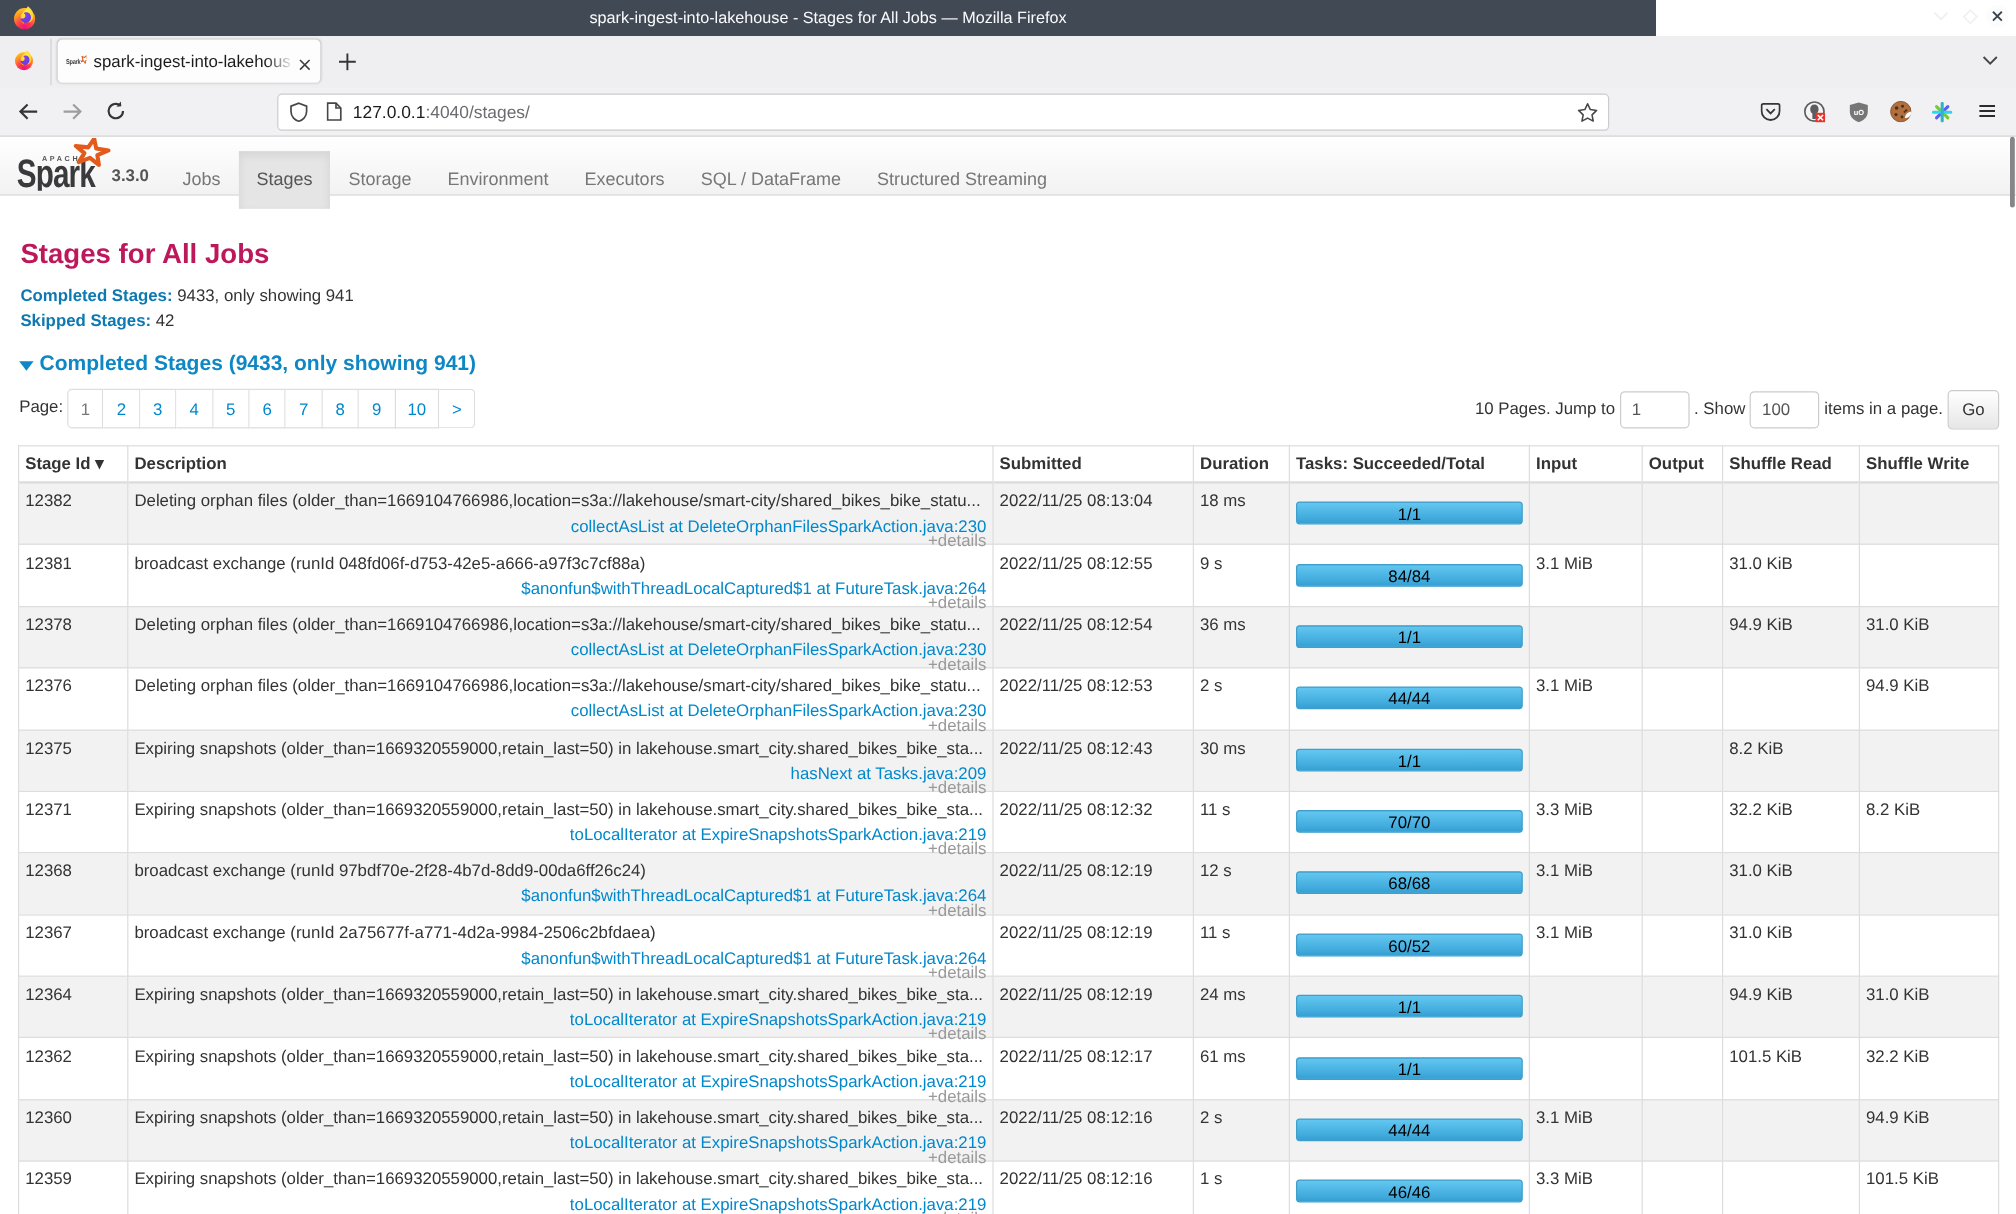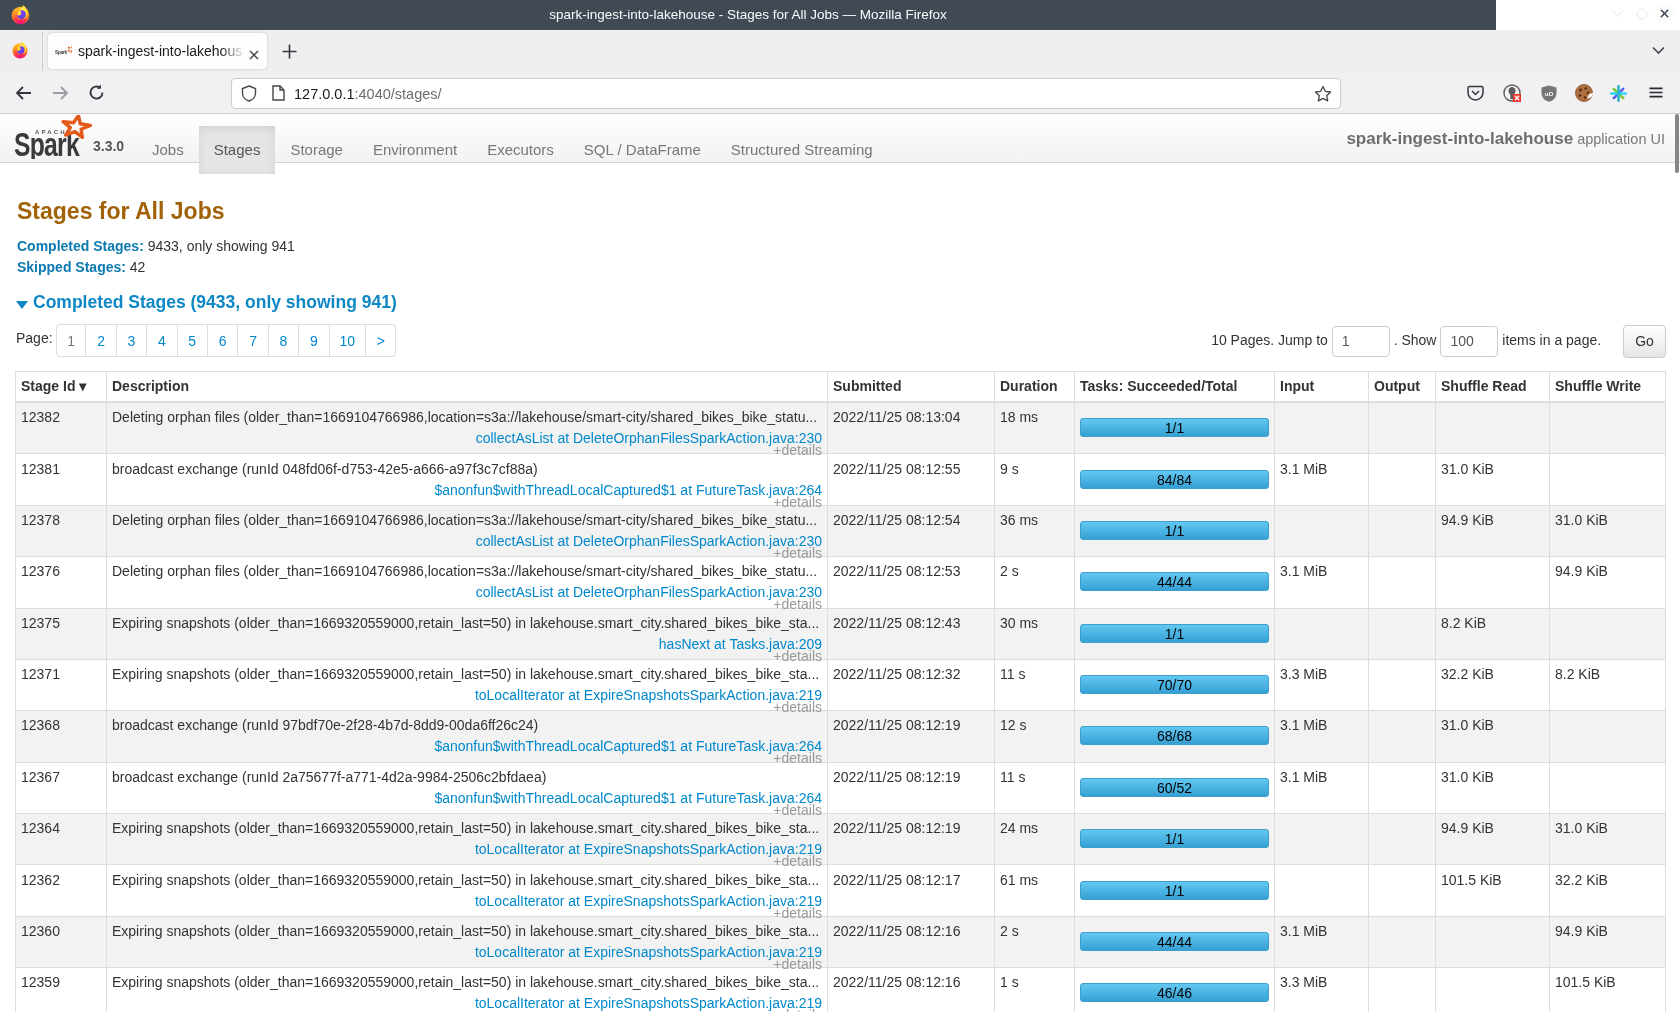--- a/index.html
+++ b/index.html
@@ -1,20 +1,20 @@
 <!DOCTYPE html>
 <html><head>
 <meta charset="utf-8">
 <style>
 * { margin:0; padding:0; box-sizing:border-box; }
 html,body { width:1680px; height:1012px; overflow:hidden; }
 body { font-family:"Liberation Sans", sans-serif; background:#fff; position:relative; }
 
 
-#titlebar { position:absolute; left:0; top:0; width:1496px; height:30px; background:#414a54; }
+#titlebar { position:absolute; left:0; top:0; width:1380px; height:30px; background:#414a54; }
 #titlebar .title { position:absolute; left:0; right:0; top:0; height:30px; line-height:30px; text-align:center; color:#fbfbfe; font-size:13.5px; }
 #tabbar { position:absolute; left:0; top:30px; width:1680px; height:44px; background:#efeff1; }
 #toolbar { position:absolute; left:0; top:74px; width:1680px; height:40px; background:#f1f1f3; border-bottom:1px solid #ccccce; }
 
 
 .tab { position:absolute; left:48px; top:3px; width:219px; height:36px; background:#fdfdfe; border-radius:4px; box-shadow:0 0 2px rgba(0,0,0,0.25); }
 .tab .tabtitle { position:absolute; left:30px; top:0; width:172px; height:36px; line-height:36px; font-size:14px; color:#1b1b1d; white-space:nowrap; overflow:hidden; }
 .tab .fade { position:absolute; right:16px; top:1px; width:30px; height:34px; background:linear-gradient(to right, rgba(253,253,254,0), #fdfdfe 80%); }
 .tab .close { position:absolute; right:8px; top:13px; width:10px; height:10px; }
 .newtab { position:absolute; left:282px; top:14px; width:15px; height:15px; }
@@ -27,38 +27,38 @@
 
 #page { position:absolute; left:0; top:114px; width:1680px; height:898px; background:#fff; overflow:hidden; }
 #navbar { position:absolute; left:0; top:0; width:1680px; height:49px; background:linear-gradient(to bottom,#ffffff,#f2f2f2); border-bottom:1px solid #d4d4d4; }
 #navbar ul { position:absolute; left:137px; top:12px; height:48px; list-style:none; }
 #navbar li { float:left; height:48px; font-size:15px; color:#777; }
 #navbar li a { display:block; padding:0 15px; line-height:48px; color:#777; text-decoration:none; }
 #navbar li.active a { background:#e5e5e5; color:#555; box-shadow:inset 0 3px 8px rgba(0,0,0,0.08);text-align:center; }
 #appname { position:absolute; right:15px; top:0; height:48px; line-height:49px; font-size:17px; color:#777; }
 #appname b { color:#6e6e6e; }
 
-h3.pagetitle { position:absolute; left:17px; top:84px; font-size:23px; font-weight:bold; color:#a16207; line-height:27px; }
+h3.pagetitle { position:absolute; left:17px; top:84px; font-size:23px; font-weight:bold; color:#be185d; line-height:27px; }
 .summary { position:absolute; left:17px; top:122px; font-size:14px; line-height:21px; color:#333; }
 .summary a { color:#0d79b1; font-weight:bold; text-decoration:none; }
 h4.collapse { position:absolute; left:33px; top:179.4px; font-size:17.5px; font-weight:bold; color:#0e87c5; line-height:19px; }
 h4.collapse .arr { position:absolute; left:-17px; top:8px; width:0; height:0; border-left:6px solid transparent; border-right:6px solid transparent; border-top:8px solid #0e87c5; }
 
 
 .pagerow { position:absolute; left:0; top:210px; width:1680px; height:33px; font-size:14px; color:#333; }
 .pagelabel { position:absolute; left:16px; top:6px; }
 ul.pagination { position:absolute; left:56px; top:0; list-style:none; height:33px; }
 ul.pagination li { float:left; }
 ul.pagination li a { display:block; min-width:30.4px; padding:0 10px; height:33px; line-height:32px; text-align:center; background:#fff; border:1px solid #ddd; border-left:none; color:#0088cc; text-decoration:none; font-size:14px; }
 ul.pagination li:first-child a { border-left:1px solid #ddd; border-radius:4px 0 0 4px; }
 ul.pagination li:last-child a { border-radius:0 4px 4px 0; }
 ul.pagination li.disabled a { color:#777; }
 .jumpctl { position:absolute; right:14px; top:0; height:33px; line-height:33px; }
 .jumpctl input { width:58px; height:31px; border:1px solid #ccc; border-radius:4px; font-size:14px; color:#555; padding:0 9px; font-family:"Liberation Sans",sans-serif; vertical-align:middle; }
-.jumpctl .go { display:inline-block; width:43px; height:33px; line-height:31px; text-align:center; background:linear-gradient(to bottom,#ffffff,#e6e6e6); border:1px solid #ccc; border-radius:4px; color:#333; vertical-align:middle;margin-left:18px; }
+.jumpctl .go { display:inline-block; width:43px; height:33px; line-height:31px; text-align:center; background:linear-gradient(to bottom,#ffffff,#e6e6e6); border:1px solid #ccc; border-radius:4px; color:#333; vertical-align:middle; }
 
 
 table.stages { position:absolute; left:15px; top:257px; width:1650px; border-collapse:collapse; table-layout:fixed; font-size:14px; color:#333; }
 table.stages th, table.stages td { border:1px solid #ddd; padding:4.2px 5px; line-height:21px; vertical-align:top; text-align:left; font-size:14px; }
 table.stages th { font-weight:bold; border-bottom:2px solid #ddd; padding:4px 5px; }
 table.stages tr.odd td { background:#f2f2f2; }
 table.stages a { color:#0088cc; text-decoration:none; }
 .desc2 { position:relative;text-align:right; }
 .details { position:absolute; right:0; top:12px; color:#999; }
 .pbar { position:relative; height:19px; margin-top:11px; background:linear-gradient(to bottom,#63c7f0,#41abdd 75%,#379fd2); border:1px solid #3f9fcb; border-radius:3px; text-align:center; line-height:18px; color:#000; }
@@ -214,21 +214,20 @@
       <li>
           <a>Executors</a>
         </li>
       <li>
           <a>SQL / DataFrame</a>
         </li>
       <li>
           <a>Structured Streaming</a>
         </li>
     </ul>
-    <div id="appname"><b>spark-ingest-into-lakehouse</b><span style="font-size:14.5px"> application UI</span></div>
   </div>
 
   <h3 class="pagetitle">Stages for All Jobs</h3>
   <div class="summary">
     <div><a>Completed Stages:</a> 9433, only showing 941</div>
     <div><a>Skipped Stages:</a> 42</div>
   </div>
   <h4 class="collapse"><span class="arr"></span>Completed Stages (9433, only showing 941)</h4>
 
   <div class="pagerow">

